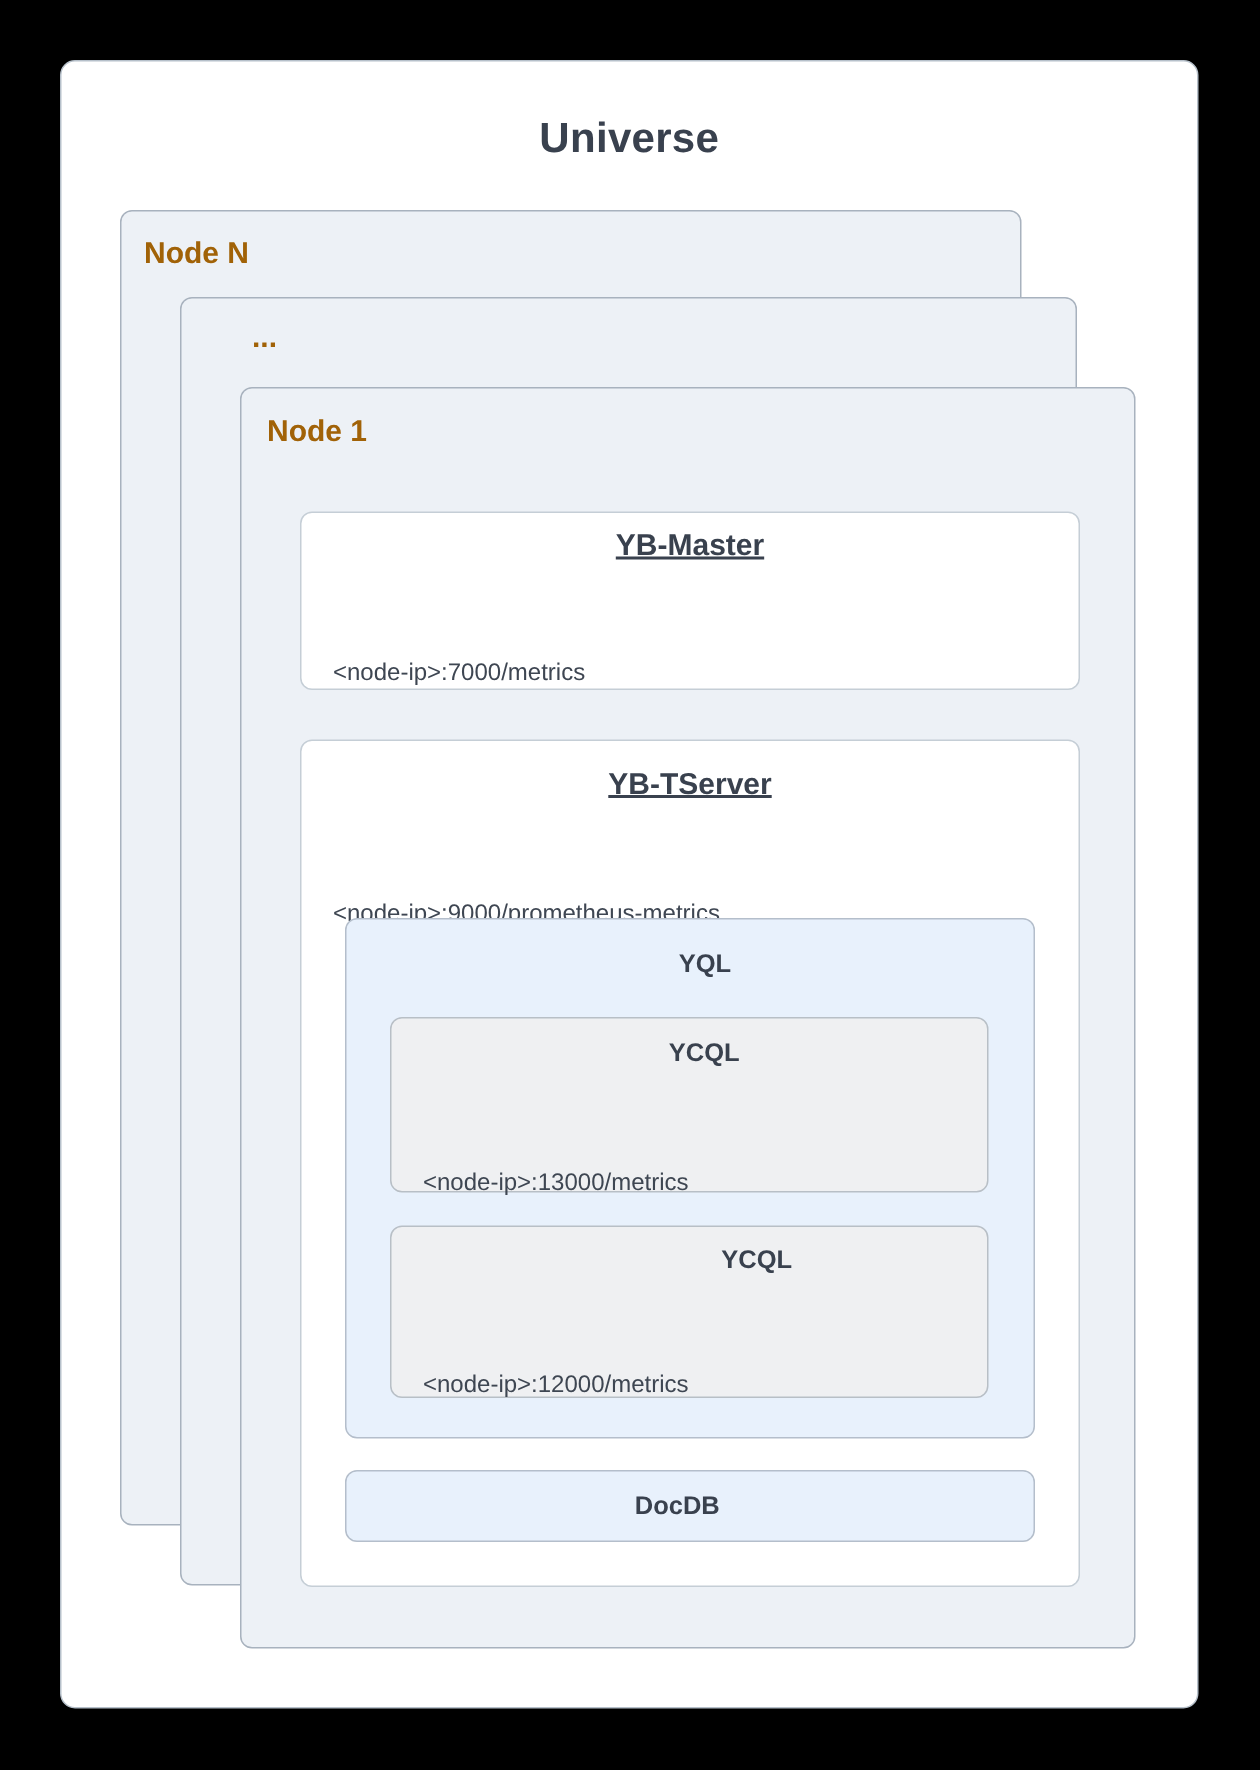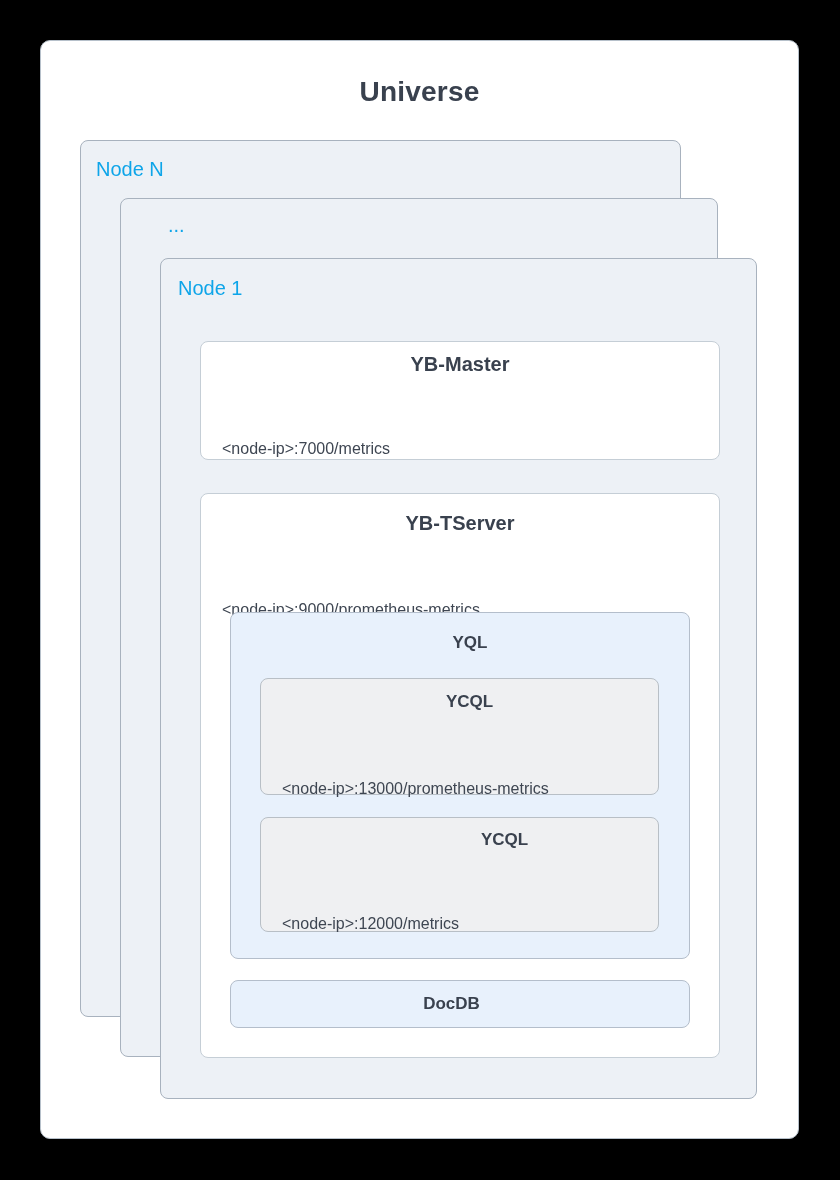--- a/index.html
+++ b/index.html
@@ -34,41 +34,42 @@
   .node-card {
     background: #edf1f6;
     border: 1.5px solid #a8b2be;
     border-radius: 8px;
   }
   .node-card.back   { left: 80px;  top: 140px; width: 601px; height: 877px; }
   .node-card.middle { left: 120px; top: 198px; width: 598px; height: 859px; }
   .node-card.front  { left: 160px; top: 258px; width: 597px; height: 841px; }
 
   .node-label {
-    font-size: 20px; font-weight: 400;
-    color: #0ea5e9;
+    font-size: 20px; font-weight: 700;
+    color: #a16207;
     text-align: right;
   }
   .label-node-n    { left: 96px;  top: 158px; }
   .label-ellipsis  { left: 168px; top: 214px; }
   .label-node-1    { left: 178px; top: 277px; }
 
   .component-card {
     background: #ffffff;
     border: 1.5px solid #c5ced6;
     border-radius: 8px;
   }
   .master-box  { left: 200px; top: 341px; width: 520px; height: 119px; }
   .tserver-box { left: 200px; top: 493px; width: 520px; height: 565px; }
 
   .component-title {
     width: 520px;
     text-align: center;
     font-size: 20px; font-weight: 700;
     color: #39414e;
+    text-decoration: underline;
   }
   .master-title  { left: 200px; top: 353px; }
   .tserver-title { left: 200px; top: 512px; }
 
   .endpoint-lines {
     font-size: 16px;
     line-height: 25px;
     color: #3e4652;
     white-space: pre;
   }
@@ -131,20 +132,21 @@
 <div class="abs endpoint-lines tserver-lines">
   <div>&lt;node-ip&gt;:9000/prometheus-metrics</div>
 </div>
 
 <div class="abs api-card yql-box"></div>
 <div class="abs inner-title yql-title">YQL</div>
 
 <div class="abs sub-card ysql-box"></div>
 <div class="abs inner-title ysql-title">YCQL</div>
 <div class="abs endpoint-lines ysql-lines">
+  <div>&lt;node-ip&gt;:13000/metrics</div>
   <div>&lt;node-ip&gt;:13000/prometheus-metrics</div>
 </div>
 
 <div class="abs sub-card ycql-box"></div>
 <div class="abs inner-title ycql-title">YCQL</div>
 <div class="abs endpoint-lines ycql-lines">
   <div>&lt;node-ip&gt;:12000/metrics</div>
   <div>&lt;node-ip&gt;:12000/prometheus-metrics</div>
 </div>
 

